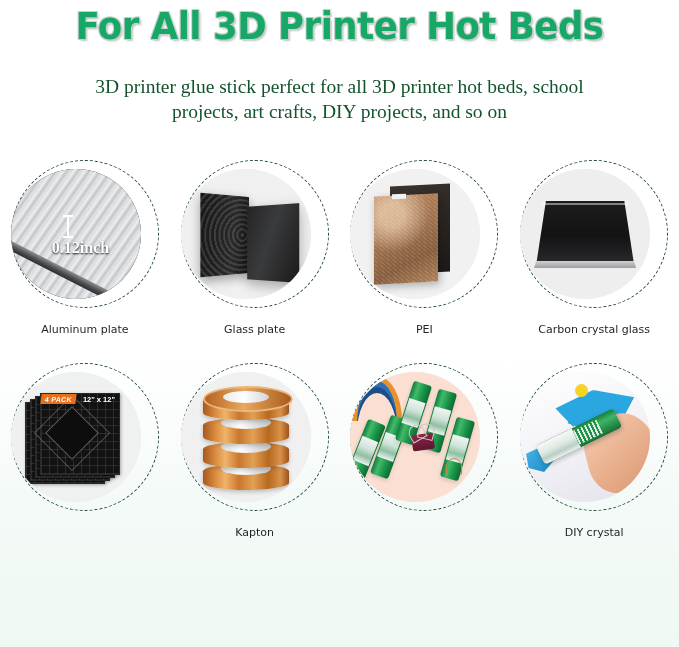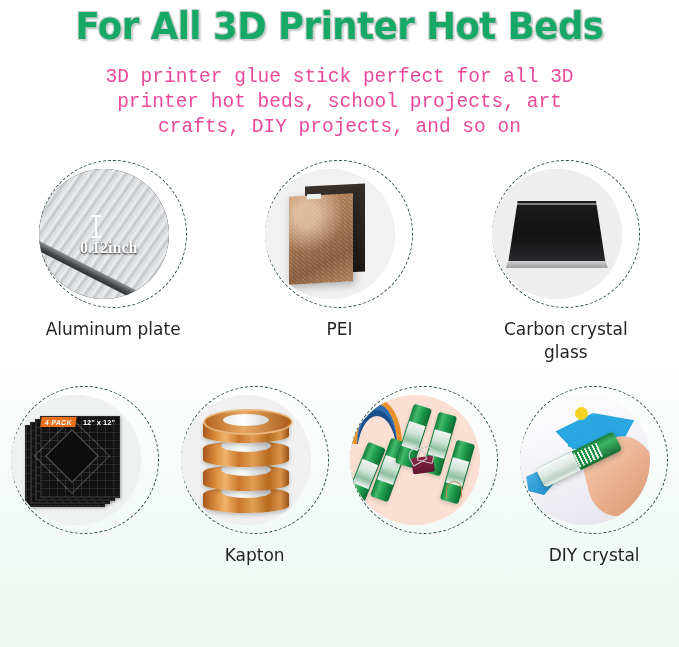--- a/index.html
+++ b/index.html
@@ -32,26 +32,26 @@
       -1px -1px 0 #c9cfcc,
        1px -1px 0 #c9cfcc,
       -1px  1px 0 #c9cfcc,
        2px  2px 2px rgba(140,150,145,0.55);
     line-height: 46px;
     white-space: nowrap;
     margin: 0;
     transform: scaleX(0.96);
   }
   .subtitle {
-    margin: 15px auto 0 auto;
+    margin: 24px auto 0 auto;
     width: 530px;
-    font-family: Liberation Mono, monospace;
+    font-family: Liberation Serif, serif;
     font-size: 19.5px;
     font-weight: 300;
-    color: #ec4899;
+    color: #14532d;
     line-height: 25px;
     text-align: center;
   }
 
   
   .grid {
     position: absolute;
     top: 160px;
     left: 0;
     width: 679px;
@@ -96,21 +96,21 @@
     position: relative;
     background: #efeff0;
     display: flex;
     align-items: center;
     justify-content: center;
   }
 
   .label {
     margin-top: 10px;
     font-family: "DejaVu Sans", sans-serif;
-    font-size: 17px;
+    font-size: 11px;
     font-weight: 400;
     color: #1f2122;
     text-align: center;
     line-height: 23px;
     max-width: 150px;
   }
 
   
   .alu-bg {
     position: absolute; inset: 0;
@@ -453,20 +453,31 @@
             <div class="cap t"></div>
             <div class="bar"></div>
             <div class="cap b"></div>
           </div>
           <div class="alu-text">0.12inch</div>
         </div>
       </div>
       <div class="label">Aluminum plate</div>
     </div>
 
+    <div class="tile">
+      <div class="circle-wrap">
+        <div class="dash-ring"></div>
+        <div class="disc">
+          <div class="glass-bg"></div>
+          <div class="glass-a"></div>
+          <div class="glass-b"></div>
+        </div>
+      </div>
+      <div class="label">Glass plate</div>
+    </div>
 
     <div class="tile">
       <div class="circle-wrap">
         <div class="dash-ring"></div>
         <div class="disc">
           <div class="pei-bg"></div>
           <div class="pei-back"></div>
           <div class="pei-front"></div>
           <div class="pei-notch"></div>
         </div>

